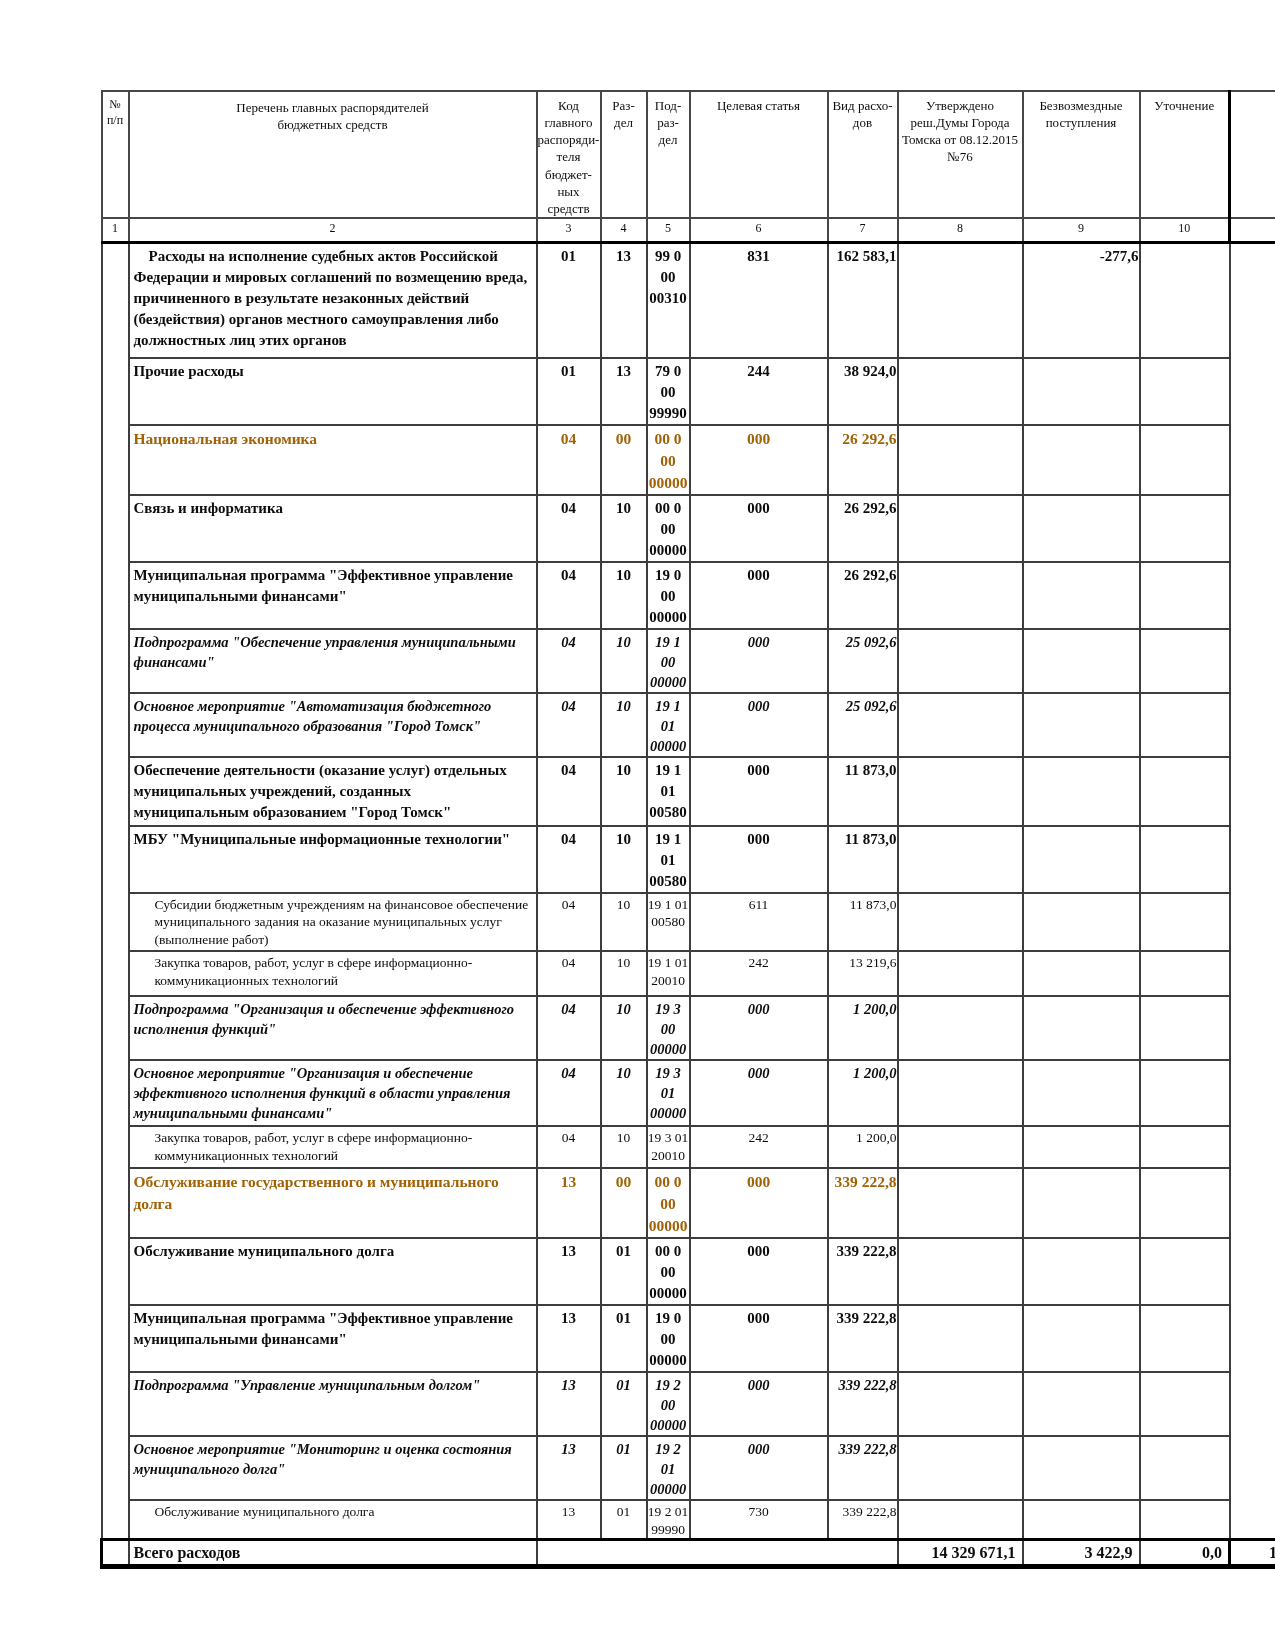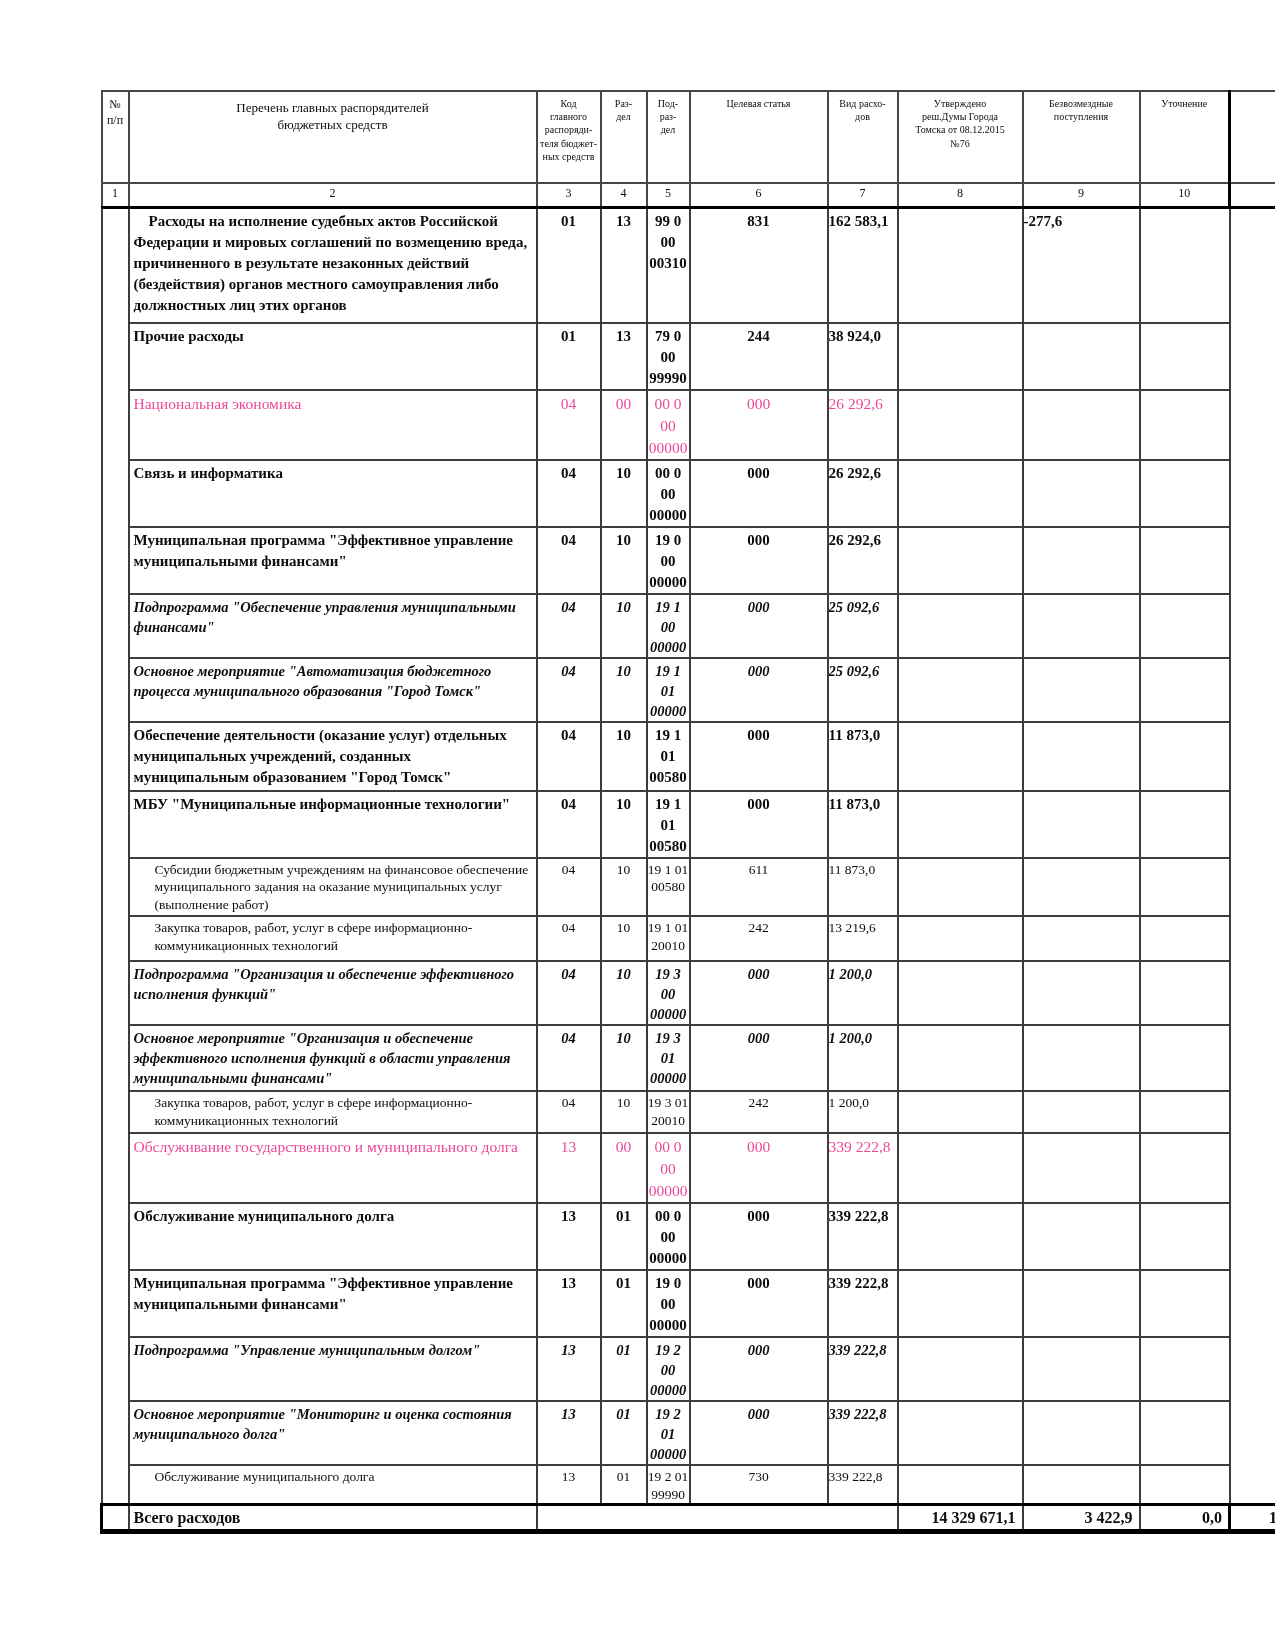--- a/index.html
+++ b/index.html
@@ -8,42 +8,42 @@
     overflow:hidden;font-family:"Liberation Serif","DejaVu Serif",serif;color:#0d0d0d;
   }
   table.budget{
     position:absolute;left:100px;top:90px;width:1175px;
     border-collapse:collapse;table-layout:fixed;
   }
   td,th{padding:0;vertical-align:top;overflow:hidden;font-weight:normal;}
   
   tr.hdr th{
     border:2px solid #474747;border-top:2px solid #474747;
-    text-align:center;font-size:10px;line-height:1.32;
+    text-align:center;font-size:13px;line-height:1.32;
     white-space:pre-line;padding-top:5px;
   }
   tr.hdr th.h-num{font-size:12px;border-left:2px solid #474747;}
   tr.hdr th.h-name{font-size:13px;padding-top:7px;}
   tr.hdr th.h-cut{border-left:3px solid #000;border-right:none;}
   tr.nums td{
     border:2px solid #474747;border-bottom:3px solid #000;
     text-align:center;font-size:12px;height:20px;padding-top:2px;
   }
   tr.nums td.h-cut{border-left:3px solid #000;border-right:none;}
   
   tr.brow td{border:2px solid #3d3d3d;padding-top:2px;}
   td.num-cell{border:2px solid #3d3d3d;border-left:3px solid #000;}
   td.cell-name{text-align:left;padding:2px 6px 2px 4px;}
   td.cell-name.indent{text-indent:15px;border-radius:20px;}
   td.cell-razdel,td.cell-podrazdel,td.cell-target,td.cell-vid{text-align:center;}
-  td.cell-approved,td.cell-gratuitous,td.cell-clarification{padding-right:6px;}
+  td.cell-approved,td.cell-gratuitous,td.cell-clarification{text-align:right;padding-right:0;}
   td.cell-overflow{border-left:3px solid #000;border-right:none;}
   
   tr.row-bold td{font-weight:bold;font-size:15px;line-height:21px;}
-  tr.row-blue td{font-weight:normal;font-size:15.5px;line-height:22px;color:#ec4899;}
+  tr.row-blue td{font-weight:bold;font-size:15.5px;line-height:22px;color:#a16207;}
   tr.row-italic td{font-weight:bold;font-style:italic;font-size:14.5px;line-height:20px;}
   tr.row-reg td{font-size:13.5px;line-height:17.5px;}
   tr.row-reg td.cell-name{padding-left:25px;}
   
   tr.foot td{
     border:2px solid #3d3d3d;border-top:3px solid #000;border-bottom:5px solid #000;
     font-weight:bold;font-size:16px;line-height:22px;padding-top:1px;
   }
   tr.foot td.f-num{border-left:3px solid #000;}
   tr.foot td.f-label{text-align:left;padding-left:4px;margin-top:31px;}

